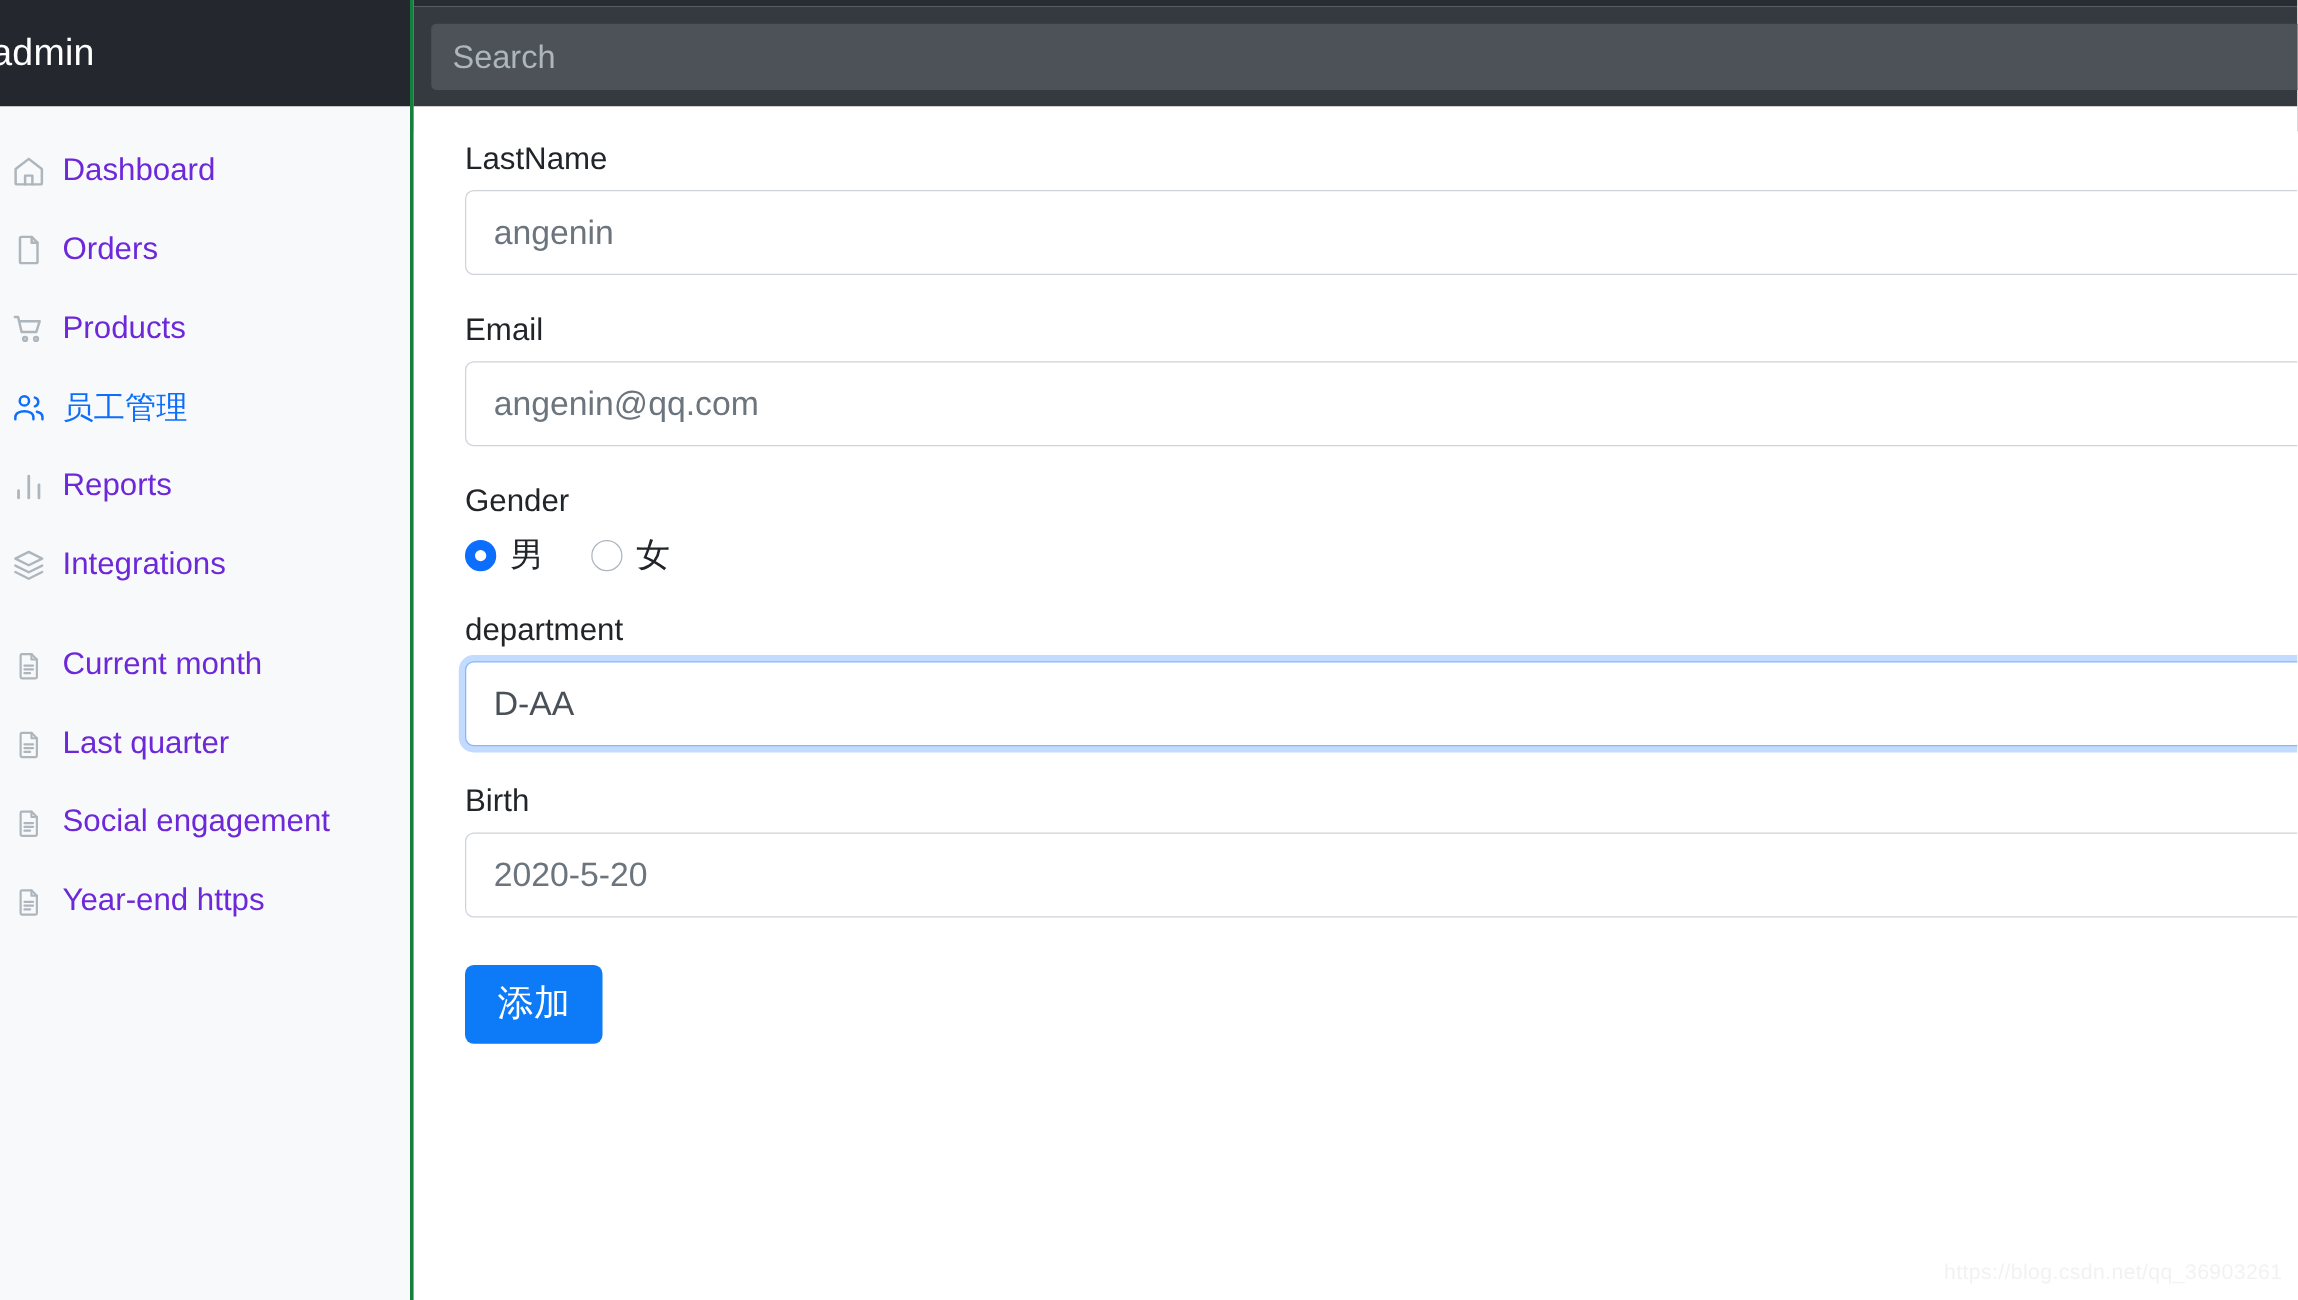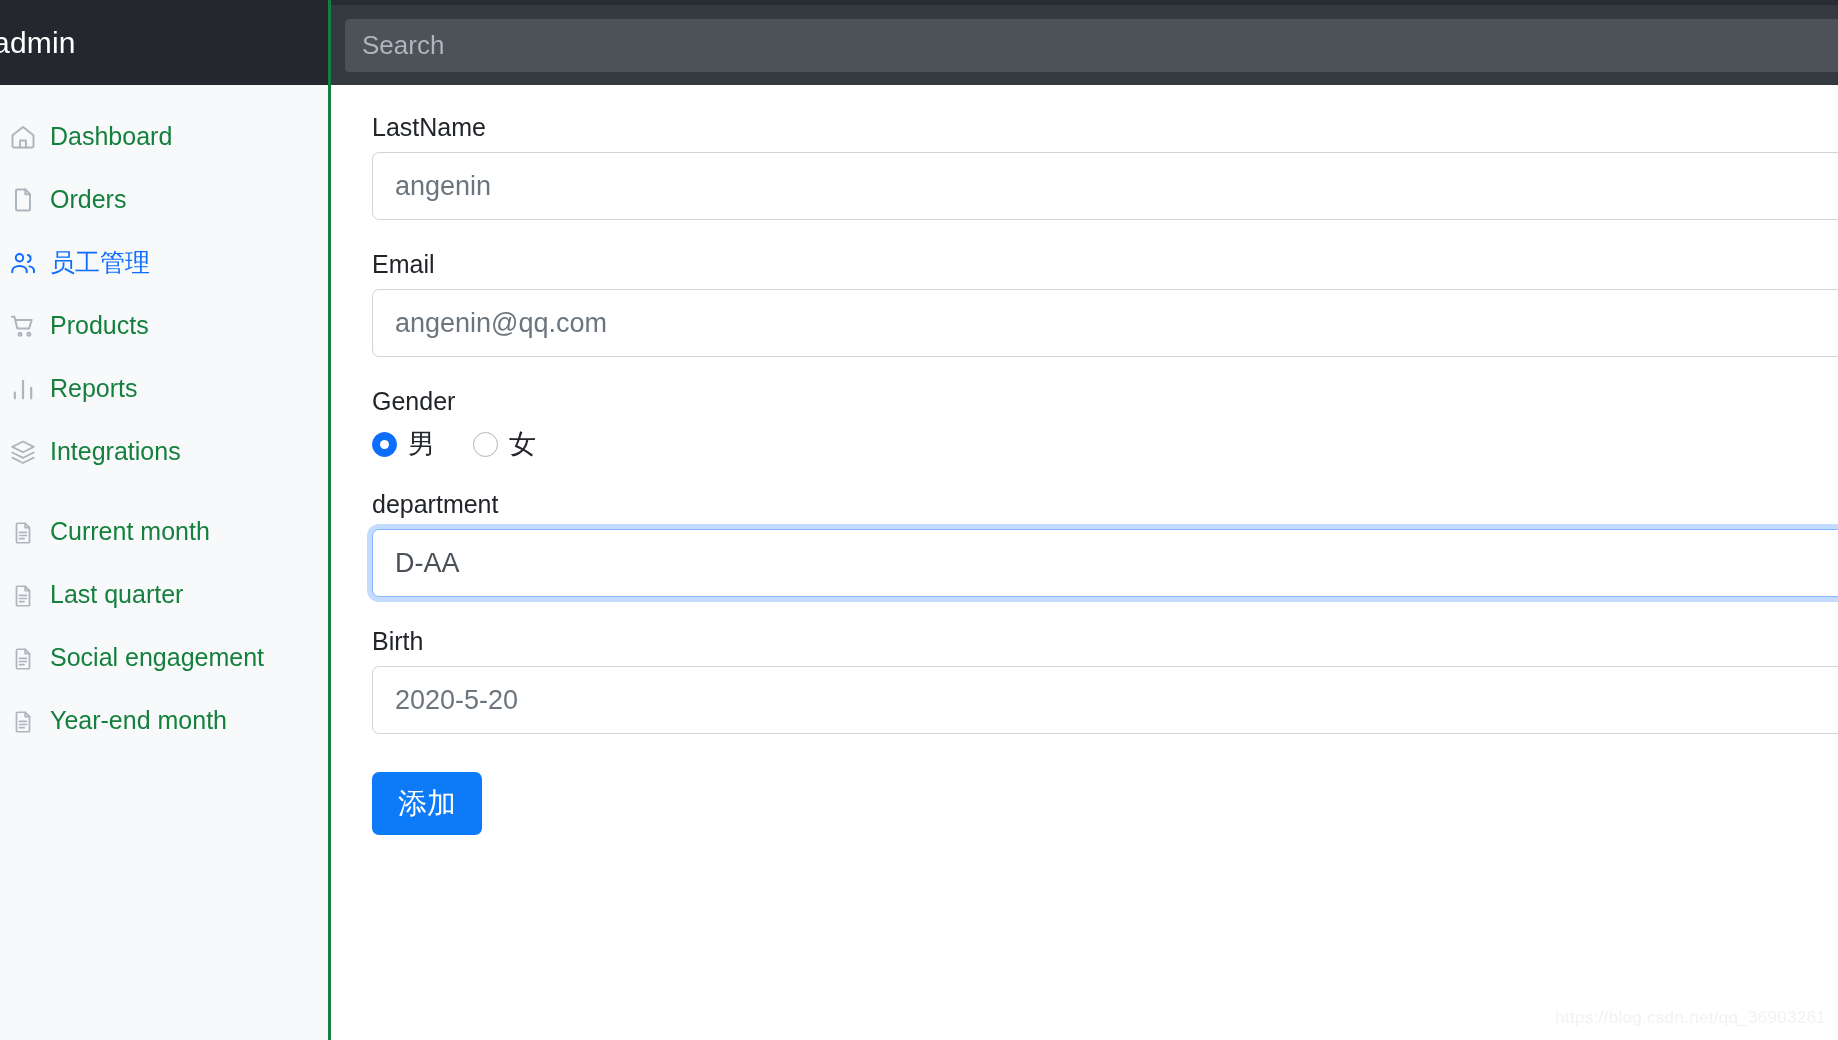--- a/index.html
+++ b/index.html
@@ -66,21 +66,21 @@
     width: 42px;
     min-width: 42px;
     display: flex;
     align-items: center;
     justify-content: center;
     color: #adb5bd;
   }
   .nav-icon svg { display: block; }
   .nav-label {
     font-size: 25px;
-    color: #15803d;
+    color: #6d28d9;
     margin-left: 6px;
     white-space: nowrap;
   }
   .nav-item.active .nav-icon { color: #0d6efd; }
   .nav-item.active .nav-label { color: #0d6efd; }
 
   
   .saved-header {
     display: flex;
     align-items: center;
@@ -274,45 +274,45 @@
       <div class="nav-item">
         <span class="nav-icon">
           <svg width="28" height="28" viewBox="0 0 24 24" fill="none" stroke="currentColor" stroke-width="1.7" stroke-linecap="round" stroke-linejoin="round">
             <path d="M14 3H7a1 1 0 0 0-1 1v16a1 1 0 0 0 1 1h10a1 1 0 0 0 1-1V7z"></path>
             <path d="M14 3v4h4"></path>
           </svg>
         </span>
         <span class="nav-label">Orders</span>
       </div>
 
+      <div class="nav-item">
+        <span class="nav-icon">
+          <svg width="28" height="28" viewBox="0 0 24 24" fill="none" stroke="currentColor" stroke-width="1.7" stroke-linecap="round" stroke-linejoin="round">
+            <path d="M2.5 4h2.2l2.4 10.2h10.1l2.3-7.4H6.2"></path>
+            <circle cx="9.5" cy="19" r="1.3"></circle>
+            <circle cx="17" cy="19" r="1.3"></circle>
+          </svg>
+        </span>
+        <span class="nav-label">Products</span>
+      </div>
+
       <div class="nav-item active">
         <span class="nav-icon">
           <svg width="28" height="28" viewBox="0 0 24 24" fill="none" stroke="currentColor" stroke-width="1.7" stroke-linecap="round" stroke-linejoin="round">
             <circle cx="9" cy="7.5" r="3.2"></circle>
             <path d="M2.8 20v-1.4c0-2.4 2.8-4.1 6.2-4.1s6.2 1.7 6.2 4.1V20"></path>
             <path d="M16.2 5.2a3.1 3.1 0 0 1 0 6"></path>
             <path d="M17.6 14.9c2.2.5 3.8 1.8 3.8 3.6V20"></path>
           </svg>
         </span>
         <span class="nav-label">员工管理</span>
       </div>
 
       <div class="nav-item">
         <span class="nav-icon">
-          <svg width="28" height="28" viewBox="0 0 24 24" fill="none" stroke="currentColor" stroke-width="1.7" stroke-linecap="round" stroke-linejoin="round">
-            <path d="M2.5 4h2.2l2.4 10.2h10.1l2.3-7.4H6.2"></path>
-            <circle cx="9.5" cy="19" r="1.3"></circle>
-            <circle cx="17" cy="19" r="1.3"></circle>
-          </svg>
-        </span>
-        <span class="nav-label">Products</span>
-      </div>
-
-      <div class="nav-item">
-        <span class="nav-icon">
           <svg width="28" height="28" viewBox="0 0 24 24" fill="none" stroke="currentColor" stroke-width="1.9" stroke-linecap="round">
             <path d="M5 15v5"></path>
             <path d="M12 5v15"></path>
             <path d="M19 11v9"></path>
           </svg>
         </span>
         <span class="nav-label">Reports</span>
       </div>
 
       <div class="nav-item">
@@ -365,21 +365,21 @@
       </div>
 
       <div class="saved-item">
         <span class="nav-icon">
           <svg width="26" height="26" viewBox="0 0 24 24" fill="none" stroke="currentColor" stroke-width="1.6" stroke-linecap="round" stroke-linejoin="round">
             <path d="M14 3H7a1 1 0 0 0-1 1v16a1 1 0 0 0 1 1h10a1 1 0 0 0 1-1V7z"></path>
             <path d="M14 3v4h4"></path>
             <path d="M8.8 11.5h6.4M8.8 14.3h6.4M8.8 17.1h4.2"></path>
           </svg>
         </span>
-        <span class="nav-label">Year-end month</span>
+        <span class="nav-label">Year-end https</span>
       </div>
 
     </div>
   </aside>
 
   <header class="navbar">
     <input class="search-input" type="text" placeholder="Search" style="">
   </header>
 
   <main class="main">

